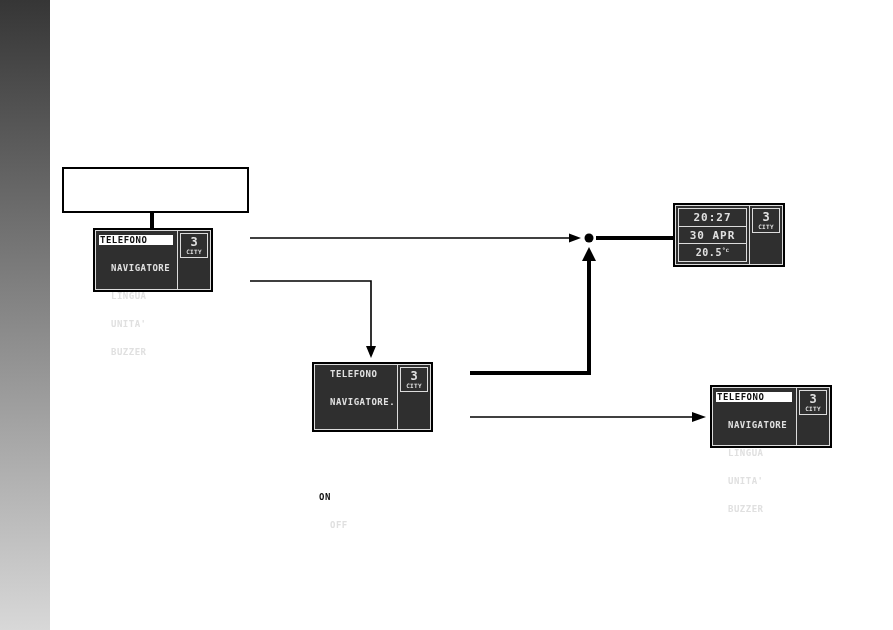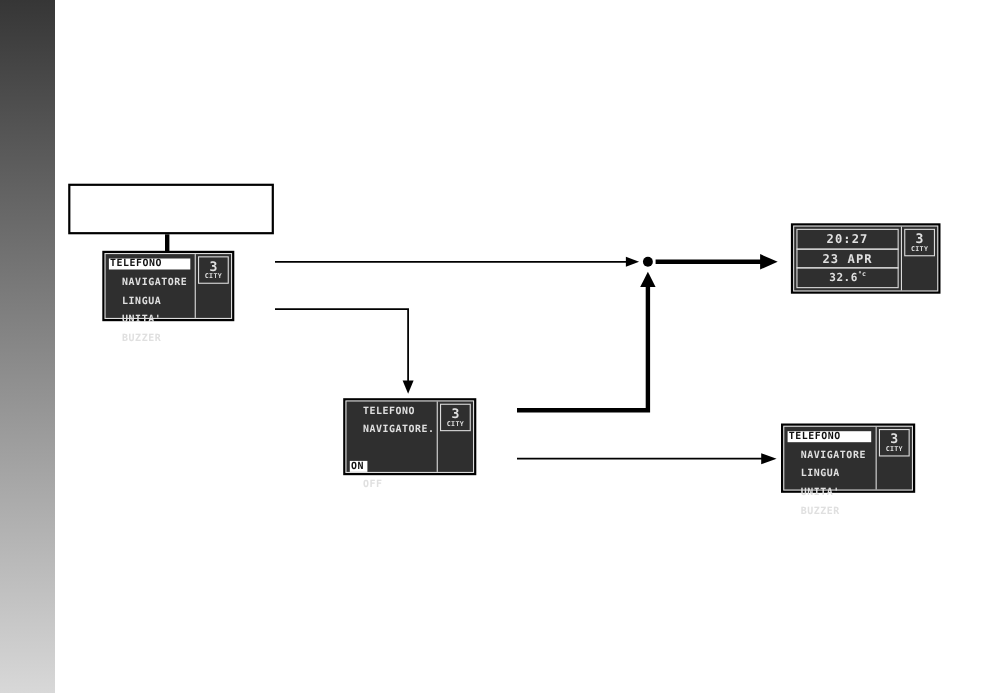--- a/index.html
+++ b/index.html
@@ -10,26 +10,26 @@
   .connectors{position:absolute;left:0;top:0;pointer-events:none;}
   .connectors .thin{stroke:var(--connector,#000);stroke-width:1.6;fill:none;}
   .connectors .thick{stroke:var(--connector,#000);stroke-width:4;fill:none;}
   .connectors polygon{fill:var(--connector,#000);stroke:none;}
   .connectors circle{fill:var(--connector,#000);}
   .label-box{position:absolute;left:62px;top:167px;width:187px;height:46px;box-sizing:border-box;
              border:2px solid #000;background:#fff;}
   .display{position:absolute;background:var(--frame,#000);padding:2px;box-sizing:border-box;}
   .inner{width:100%;height:100%;box-sizing:border-box;background:var(--display_background,#2f2f2f);
          border:1px solid var(--display_border,#dcdcdc);display:flex;position:relative;}
-  .menu-col{flex:1;min-width:0;padding:4px 2px 2px 3px;display:flex;flex-direction:column;gap:7px;}
+  .menu-col{flex:1;min-width:0;padding:4px 2px 2px 3px;display:flex;flex-direction:column;gap:18px;}
   .menu-item{font-size:9px;font-weight:bold;line-height:10px;letter-spacing:.5px;white-space:nowrap;
              color:var(--display_text,#e0e0e0);padding-left:12px;}
   .menu-item.highlighted{background:var(--highlight_background,#fff);color:var(--highlight_text,#111);
                          padding:0 1px;margin-right:2px;}
-  .menu-item.opt{align-self:flex-start;margin-right:0;padding:0 3px 0 1px;}
+  .menu-item.opt{align-self:flex-start;margin-right:0;padding:0 3px 0 1px;margin-top:40px;}
   .spacer{height:9px;flex:none;}
   .right-col{width:32px;flex:none;border-left:1px solid var(--display_border,#dcdcdc);position:relative;}
   .city-box{position:absolute;top:2px;left:2px;right:2px;height:25px;box-sizing:border-box;
             border:1px solid var(--display_border,#dcdcdc);display:flex;flex-direction:column;
             align-items:center;justify-content:center;}
   .city-num{font-size:12px;font-weight:bold;line-height:12px;color:var(--display_text,#e0e0e0);}
   .city-label{font-size:6px;font-weight:bold;line-height:7px;letter-spacing:.3px;color:var(--display_text,#e0e0e0);}
   .clock-col{flex:1;min-width:0;padding:2px;display:flex;flex-direction:column;}
   .clock-cell{flex:1;box-sizing:border-box;border:1px solid var(--display_border,#dcdcdc);
               display:flex;align-items:center;justify-content:center;
@@ -79,27 +79,27 @@
       </div>
       <div class="right-col">
         <div class="city-box">
           <div class="city-num">3</div>
           <div class="city-label">CITY</div>
         </div>
       </div>
     </div>
   </div>
 
-  <div class="display" style="left:719px;top:203px;width:136px;height:64px">
+  <div class="display" style="left:673px;top:203px;width:112px;height:64px">
     <div class="inner">
       <div class="clock-col">
         <div class="clock-cell">20:27</div>
-        <div class="clock-cell">23 APR</div>
+        <div class="clock-cell">30 APR</div>
         <div class="clock-cell temp">
-            <span>32.6</span>
+            <span>20.5</span>
             <span class="unit">°c</span>
           </div>
       </div>
       <div class="right-col">
         <div class="city-box">
           <div class="city-num">3</div>
           <div class="city-label">CITY</div>
         </div>
       </div>
     </div>

